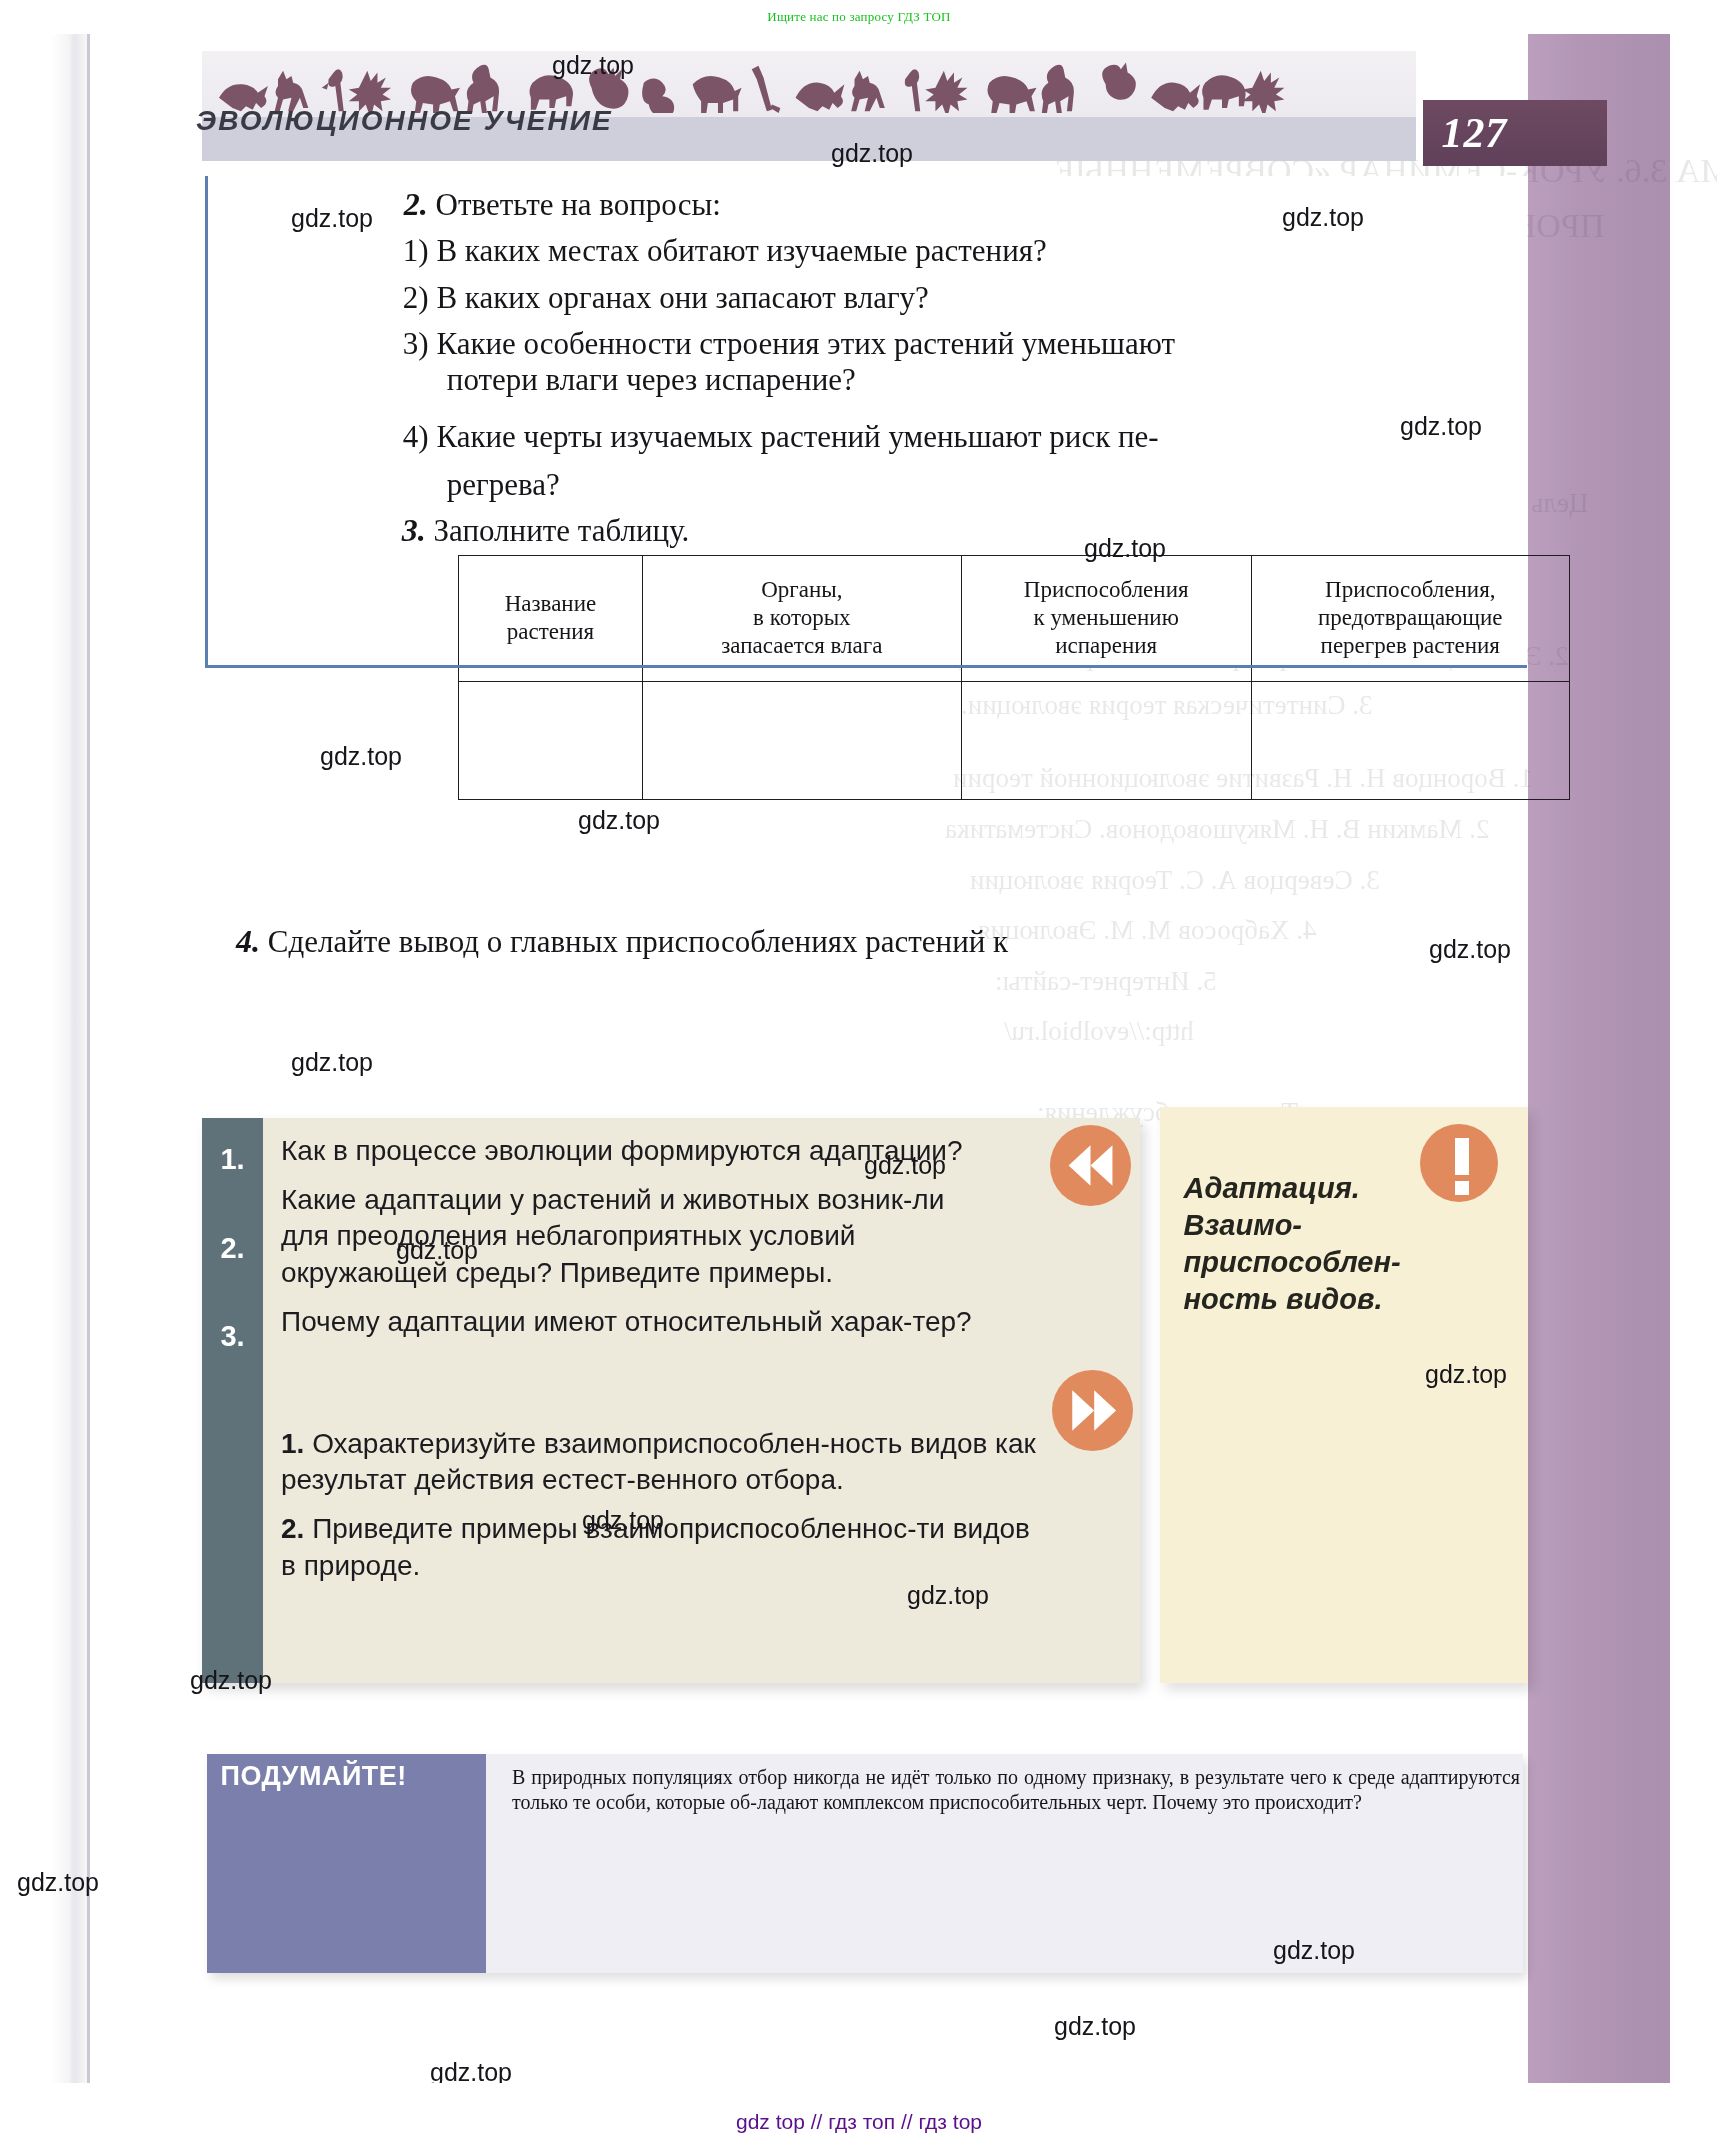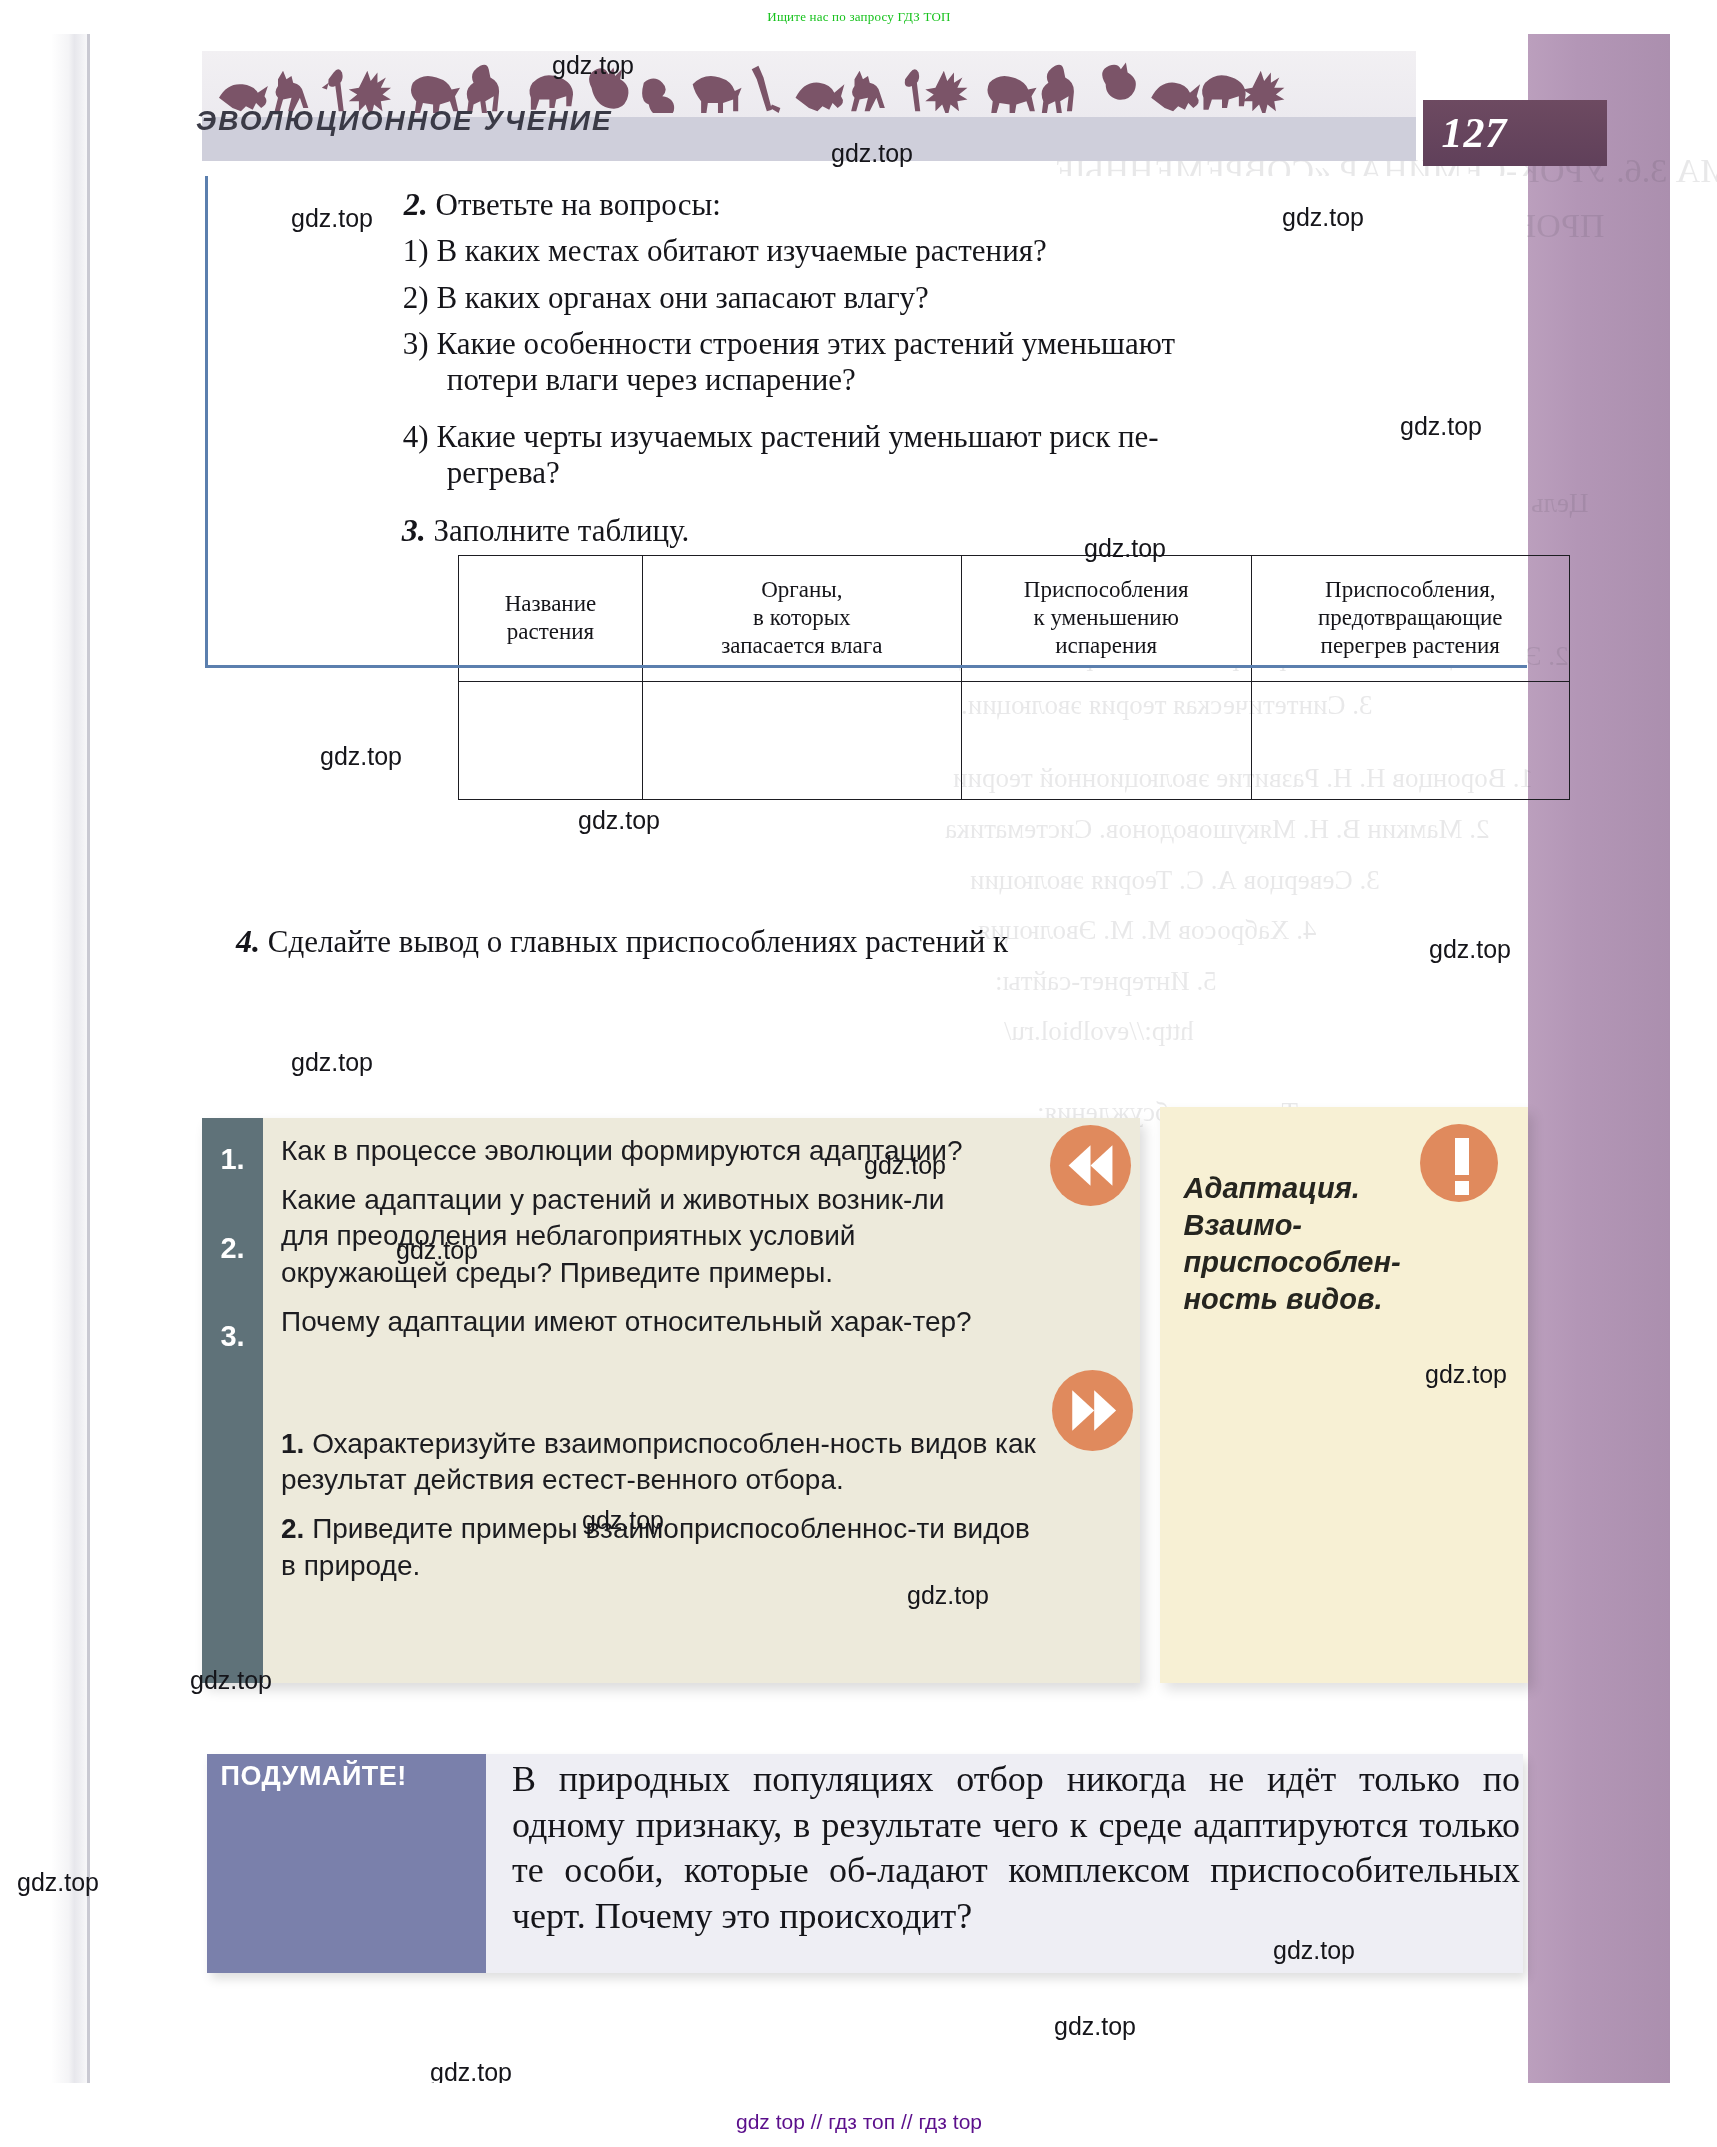--- a/index.html
+++ b/index.html
@@ -103,21 +103,21 @@
 
   .q-item{
     position:absolute;font-size:31px;color:#15151a;line-height:1.16;
   }
   .q-num{font-weight:400;}
   .q1{left:197px;top:57px;width:1096px;}
   .q2{left:197px;top:104px;width:1096px;}
   .q3{left:197px;top:150px;width:1126px;}
   .q3 .l2{display:block;margin-left:44px;}
   .q4{left:197px;top:243px;width:1126px;}
-  .q4 .l2{display:block;margin-left:44px;}
+  .q4 .l2{display:block;margin-left:44px;margin-top:12px;}
   .q-spread{text-align:justify;}
   .task3{
     position:absolute;left:196px;top:336px;font-size:31px;color:#15151a;
     white-space:nowrap;
   }
   .task3 b{font-style:italic;font-weight:700;font-size:32px;}
 
   
   .tbl{
     position:absolute;left:252px;top:379px;width:1112px;height:245px;
@@ -215,22 +215,22 @@
     position:absolute;left:0;top:0;width:279px;height:219px;
     background:#7a80ab;
   }
   .think-label span{
     position:absolute;left:13.5px;top:6.7px;
     color:#ffffff;font-family:"Liberation Sans",sans-serif;
     font-weight:700;font-size:27px;letter-spacing:0.5px;
     white-space:nowrap;
   }
   .think-text{
-    position:absolute;left:305px;top:3px;width:1008px;
-    font-size:36px;color:#15151a;line-height:1.27;
+    position:absolute;left:305px;top:11px;width:1008px;
+    font-size:20px;color:#15151a;line-height:1.27;
     text-align:justify;
   }
 
   
   .ghost{
     position:absolute;color:#2b2b33;opacity:.10;
     transform:scaleX(-1);white-space:nowrap;
     font-family:"Liberation Serif",serif;
   }
 

